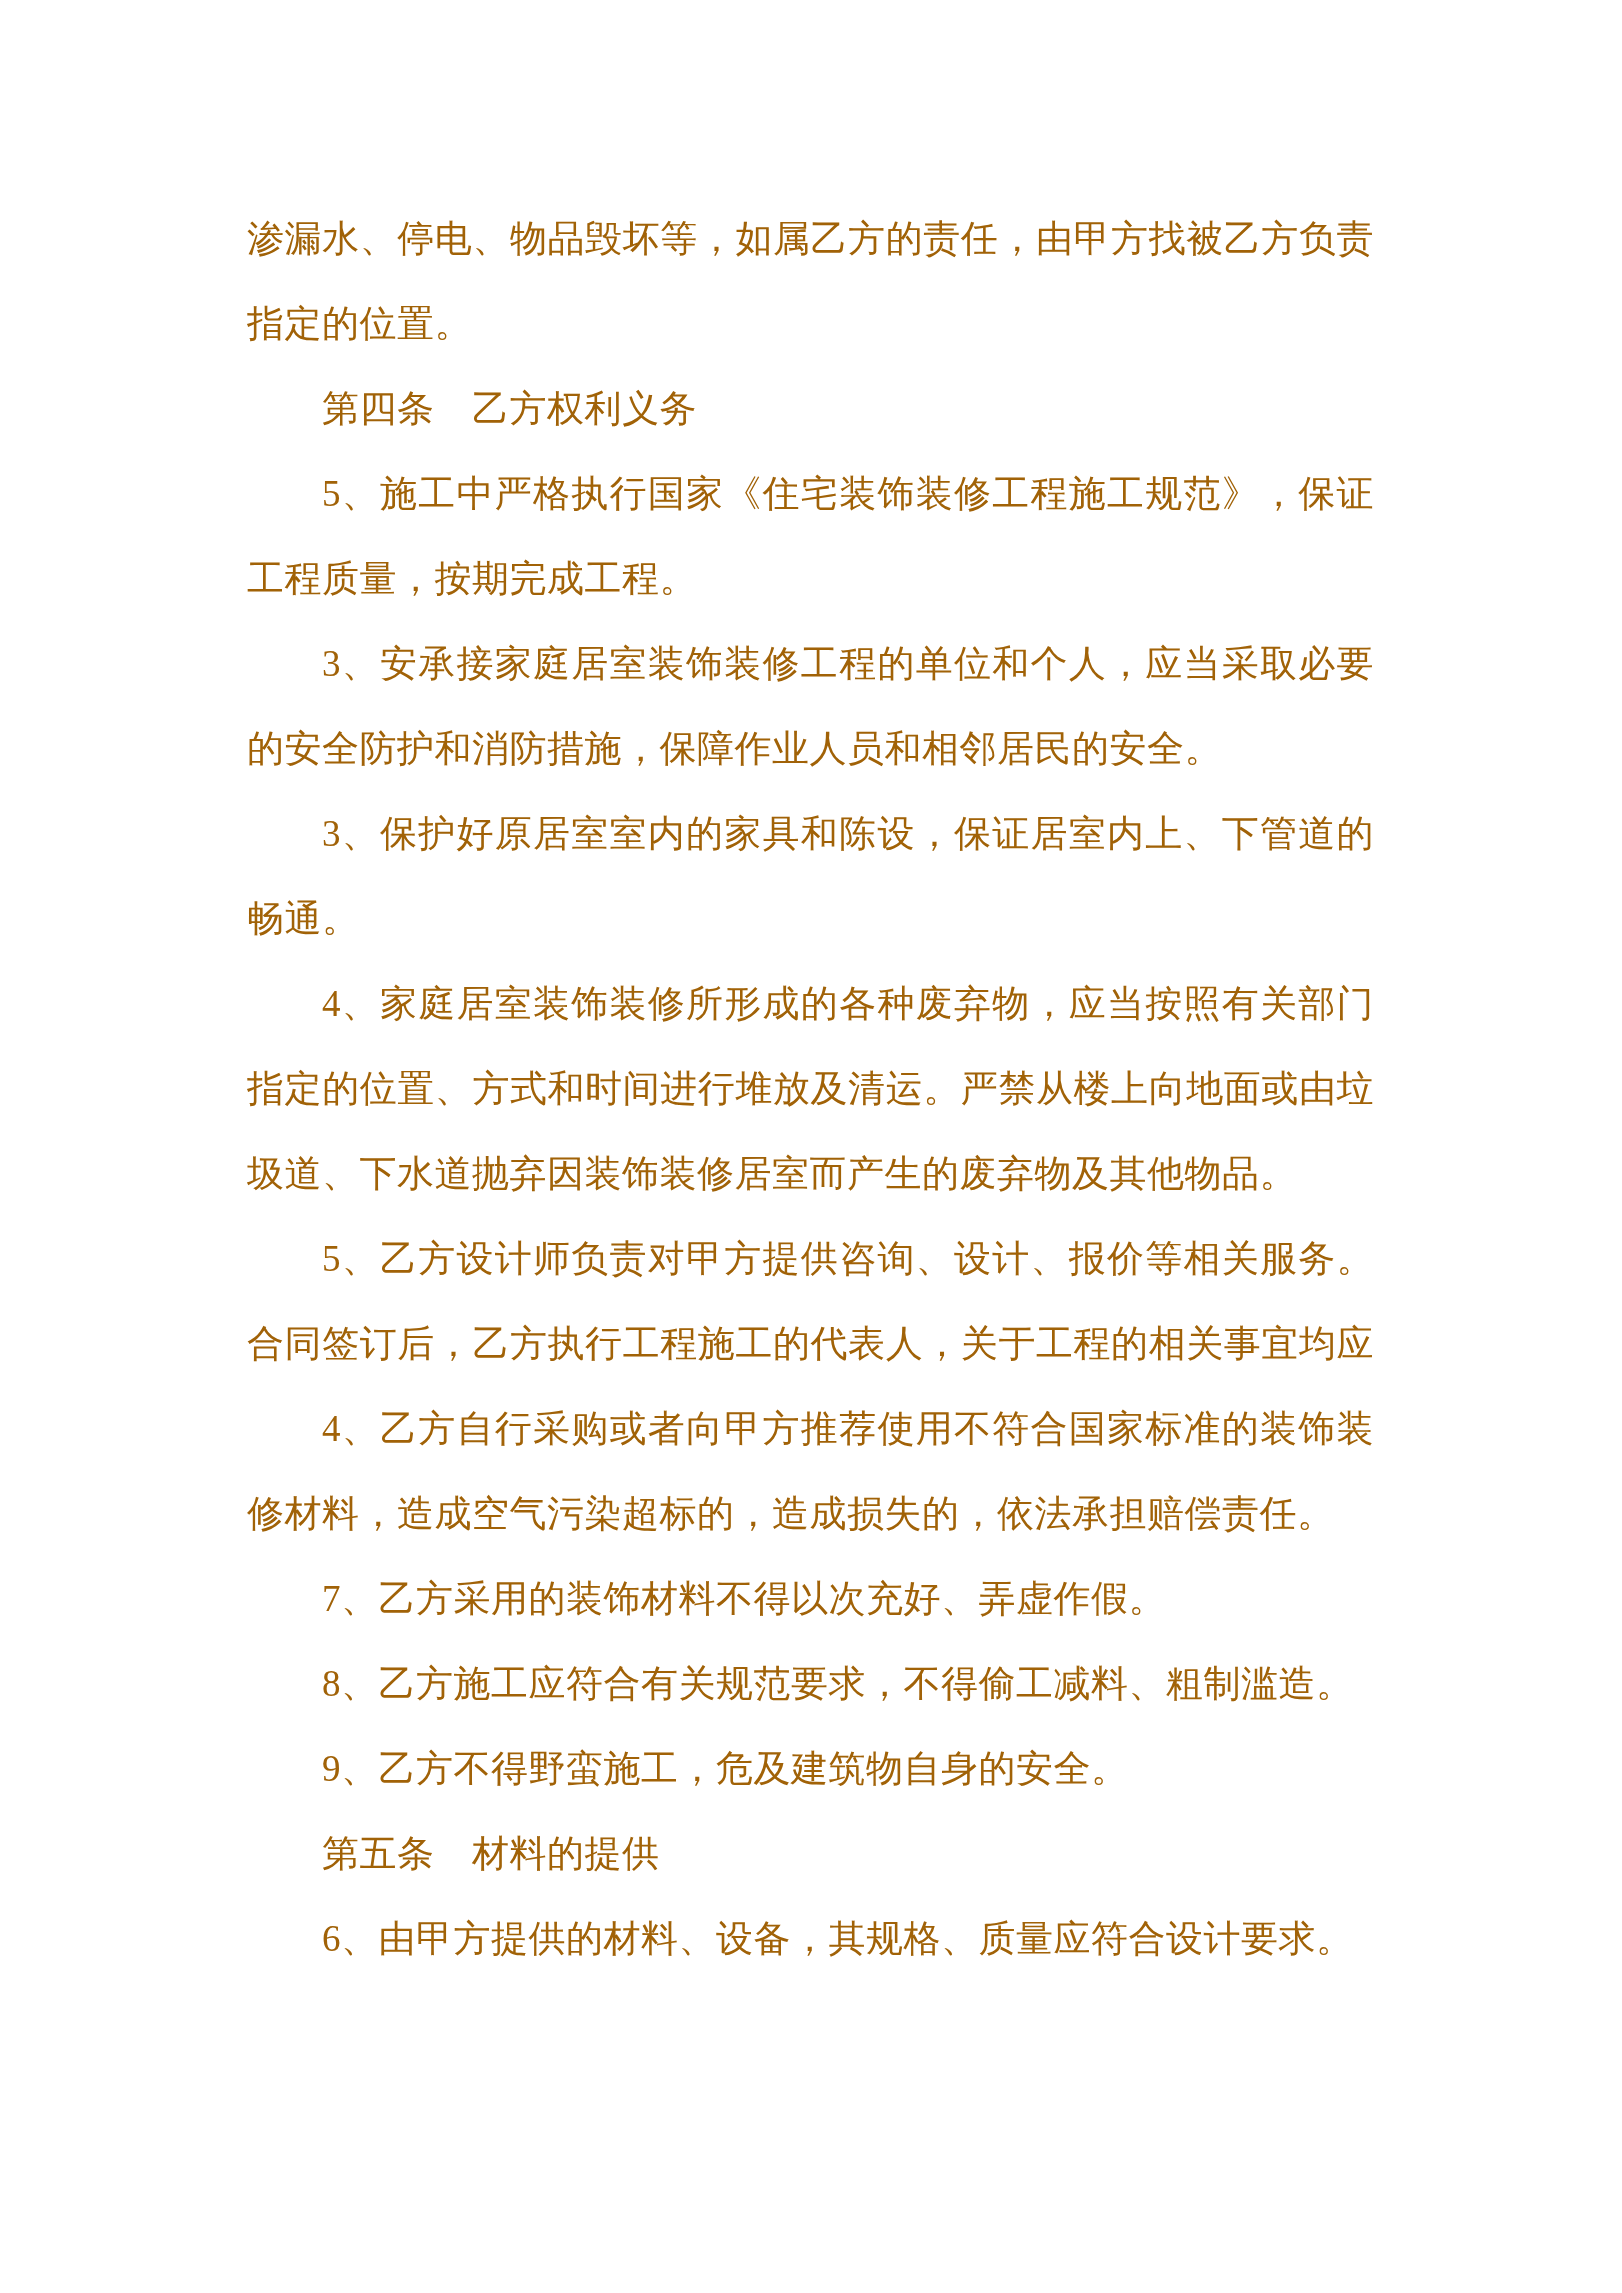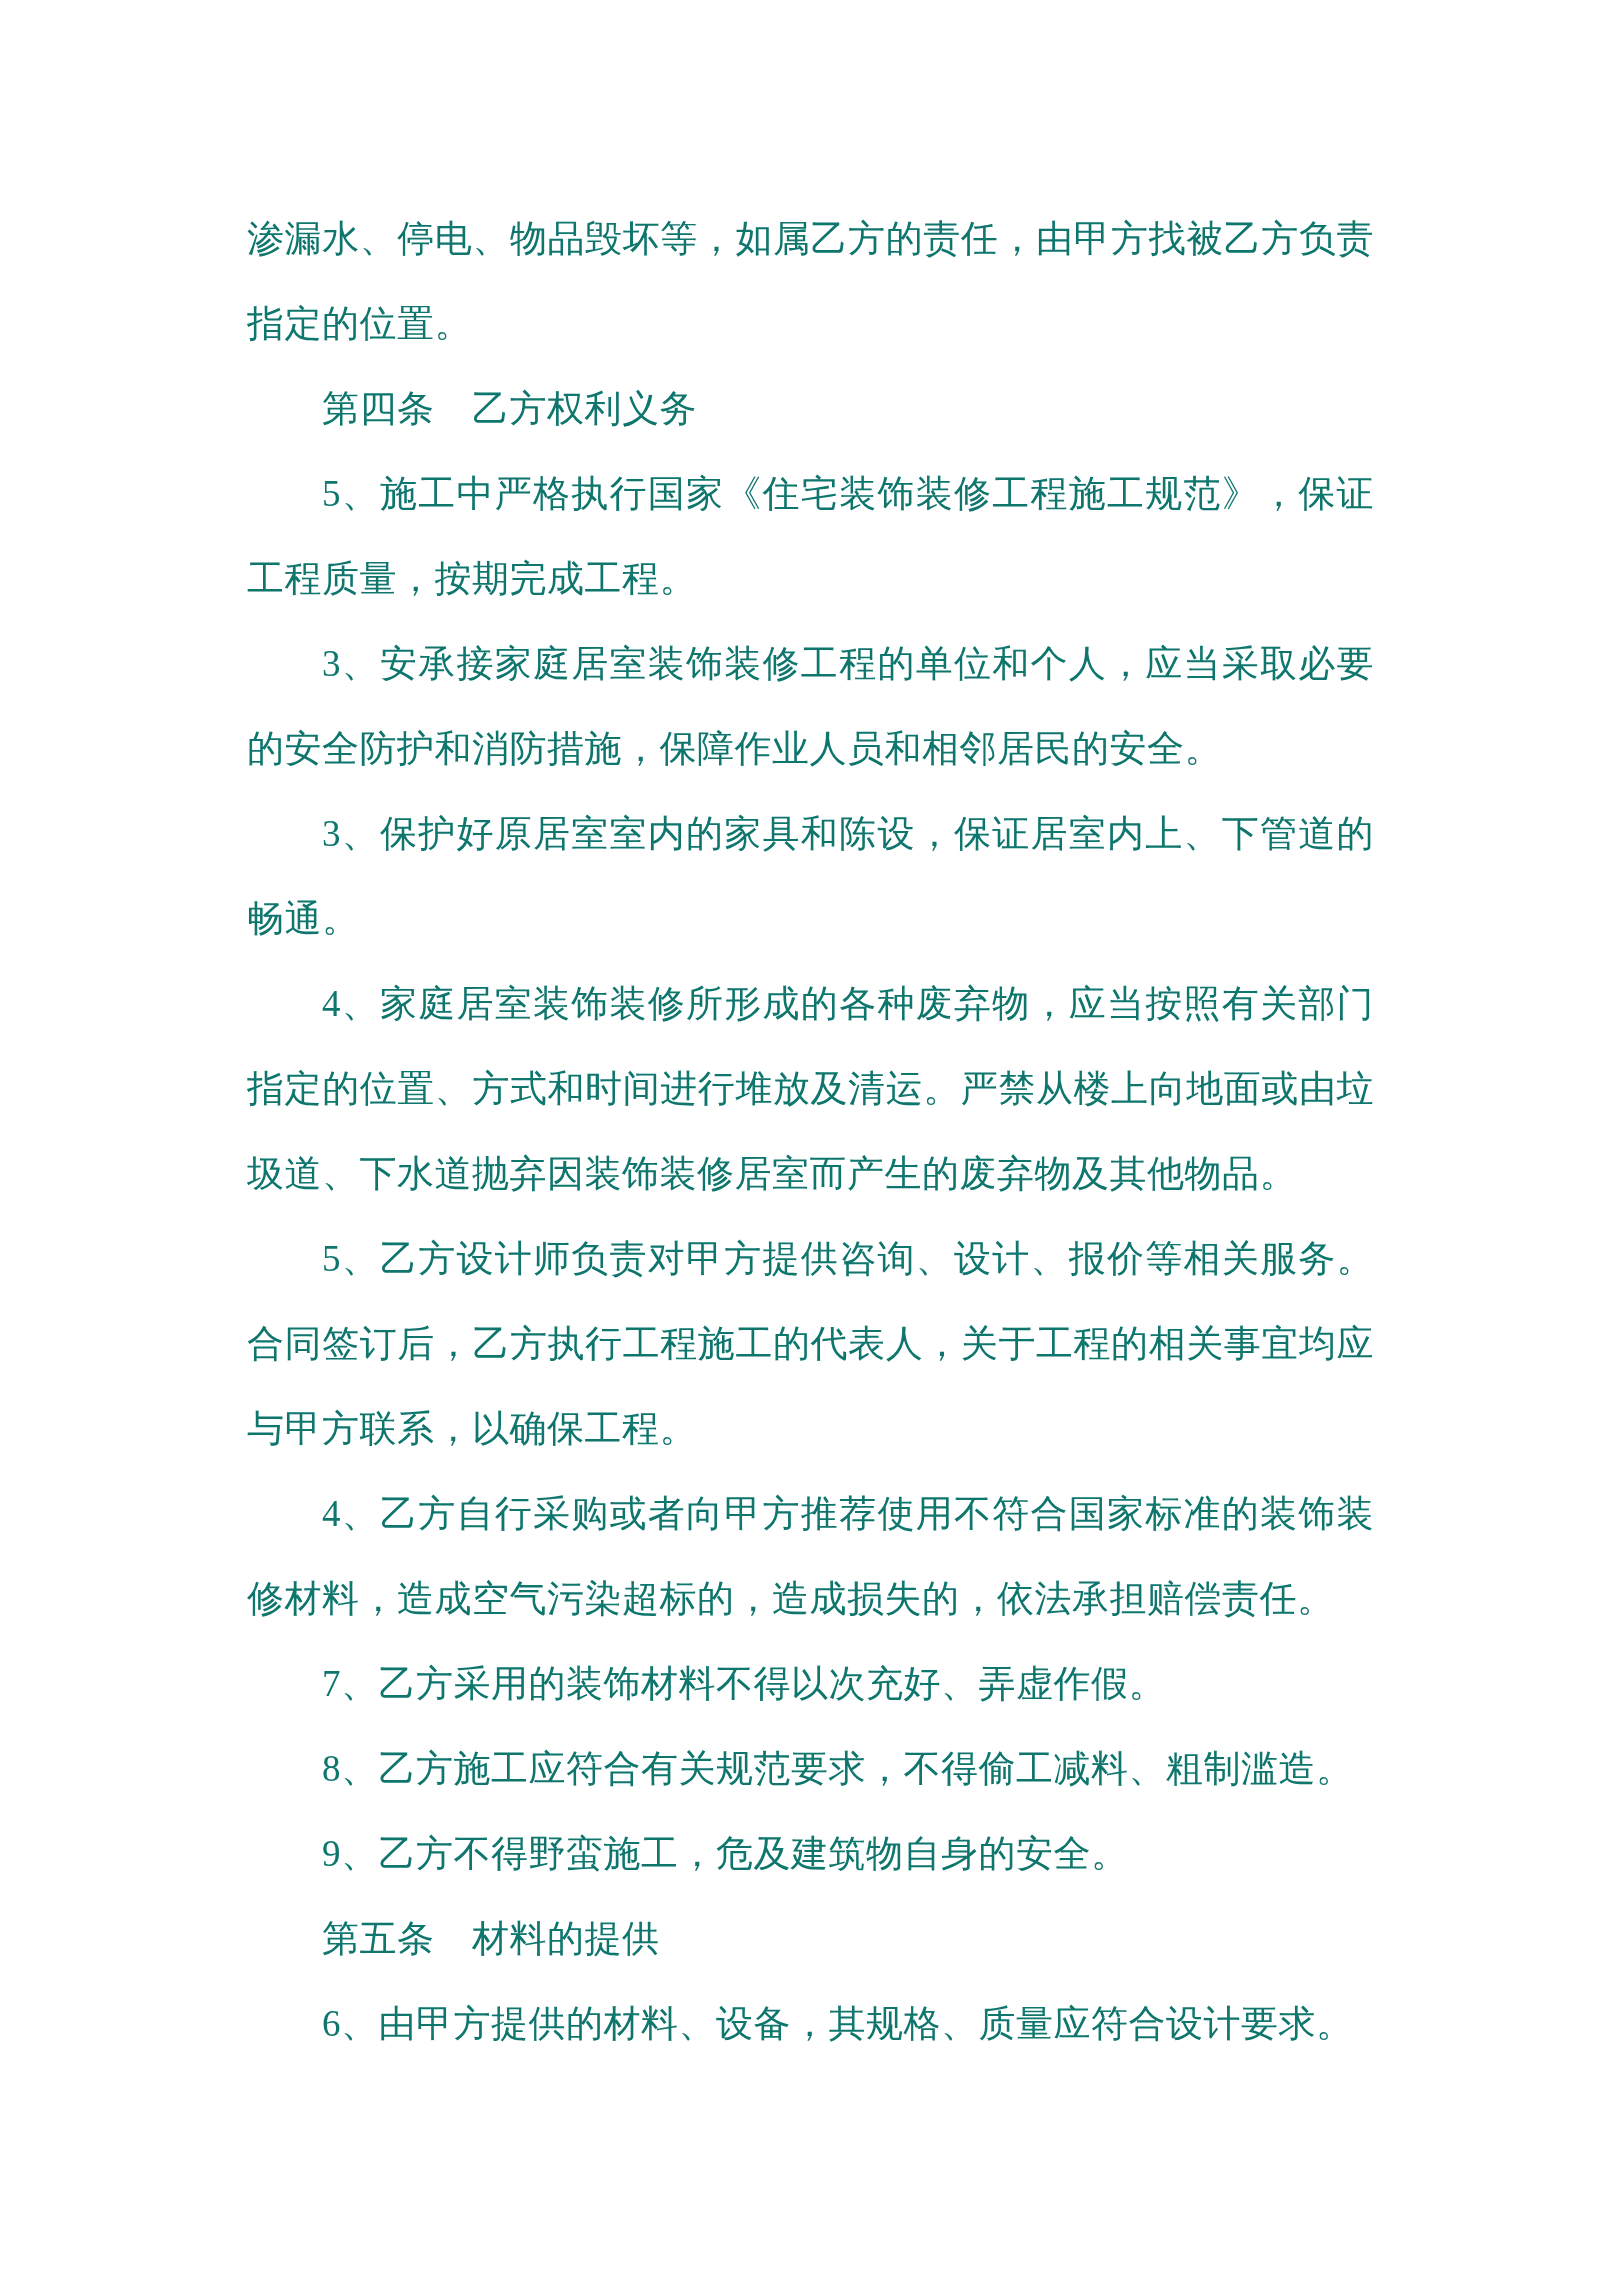--- a/index.html
+++ b/index.html
@@ -6,21 +6,21 @@
   html, body { background: #ffffff; }
   body {
     width: 1623px;
     height: 2294px;
     overflow: hidden;
   }
   .page {
     width: 1623px;
     height: 2294px;
     background: #ffffff;
-    color: #0f766e;
+    color: #a16207;
     font-family: "Liberation Serif", "DejaVu Serif", serif;
     font-size: 37px;
     line-height: 85px;
     padding: 196px 249px 0 247px;
   }
   .line {
     white-space: nowrap;
     overflow: hidden;
     text-align: left;
     letter-spacing: 0.5px;
@@ -44,21 +44,20 @@
   <div class="line">工程质量，按期完成工程。</div>
   <div class="line indent fill">3、安承接家庭居室装饰装修工程的单位和个人，应当采取必要</div>
   <div class="line">的安全防护和消防措施，保障作业人员和相邻居民的安全。</div>
   <div class="line indent fill">3、保护好原居室室内的家具和陈设，保证居室内上、下管道的</div>
   <div class="line">畅通。</div>
   <div class="line indent fill">4、家庭居室装饰装修所形成的各种废弃物，应当按照有关部门</div>
   <div class="line fill">指定的位置、方式和时间进行堆放及清运。严禁从楼上向地面或由垃</div>
   <div class="line">圾道、下水道抛弃因装饰装修居室而产生的废弃物及其他物品。</div>
   <div class="line indent fill">5、乙方设计师负责对甲方提供咨询、设计、报价等相关服务。</div>
   <div class="line fill">合同签订后，乙方执行工程施工的代表人，关于工程的相关事宜均应</div>
-  <div class="line">与甲方联系，以确保工程。</div>
   <div class="line indent fill">4、乙方自行采购或者向甲方推荐使用不符合国家标准的装饰装</div>
   <div class="line">修材料，造成空气污染超标的，造成损失的，依法承担赔偿责任。</div>
   <div class="line indent">7、乙方采用的装饰材料不得以次充好、弄虚作假。</div>
   <div class="line indent">8、乙方施工应符合有关规范要求，不得偷工减料、粗制滥造。</div>
   <div class="line indent">9、乙方不得野蛮施工，危及建筑物自身的安全。</div>
   <div class="line indent">第五条　材料的提供</div>
   <div class="line indent">6、由甲方提供的材料、设备，其规格、质量应符合设计要求。</div>
 </div>
 
 

